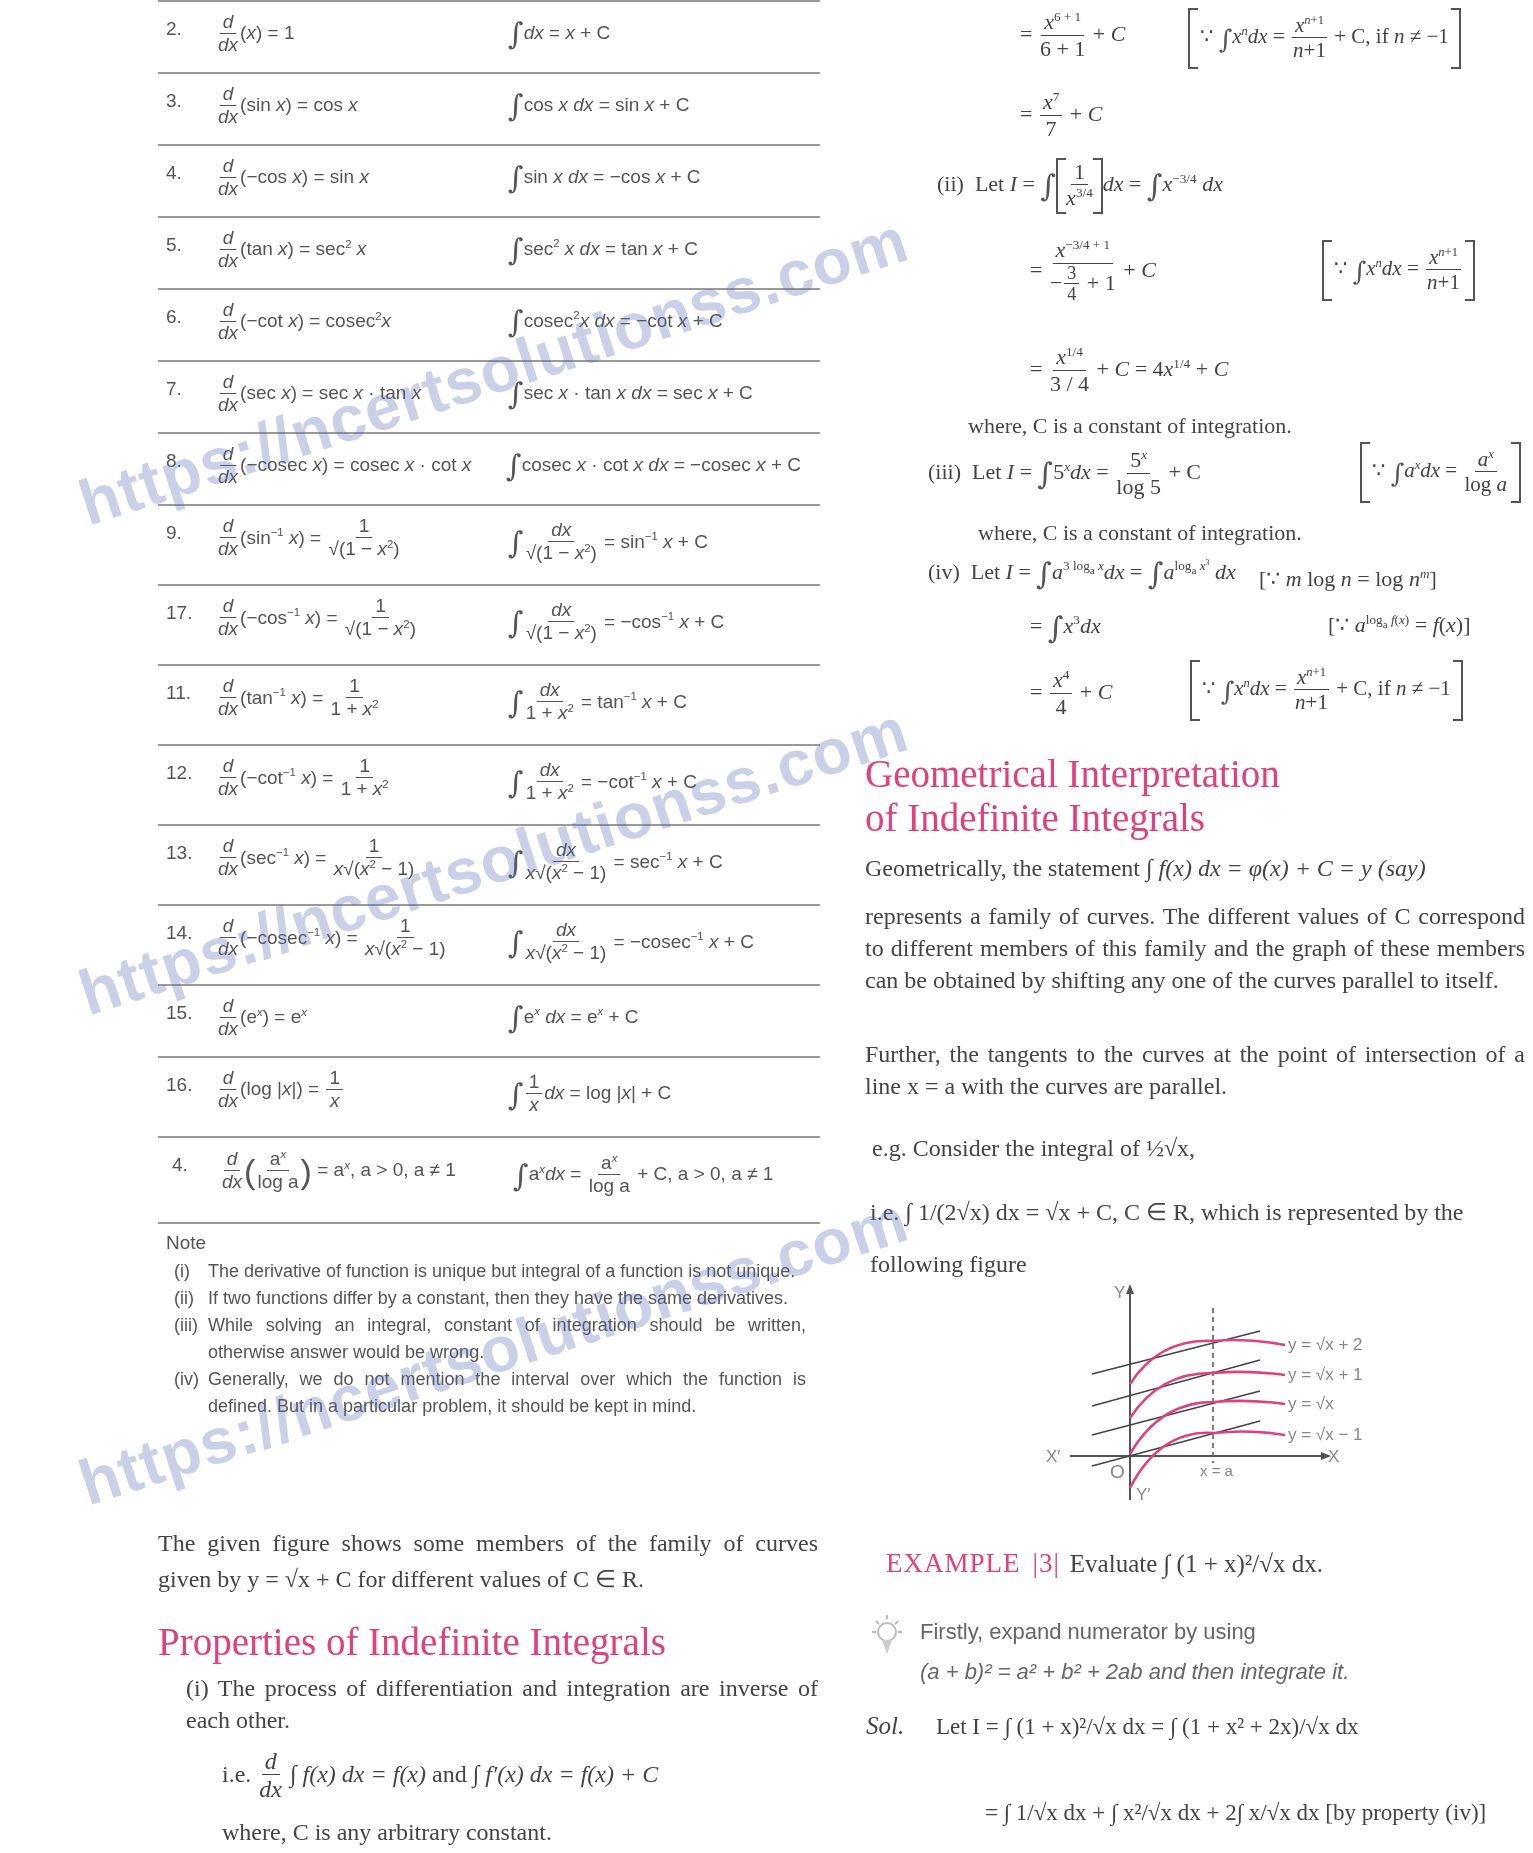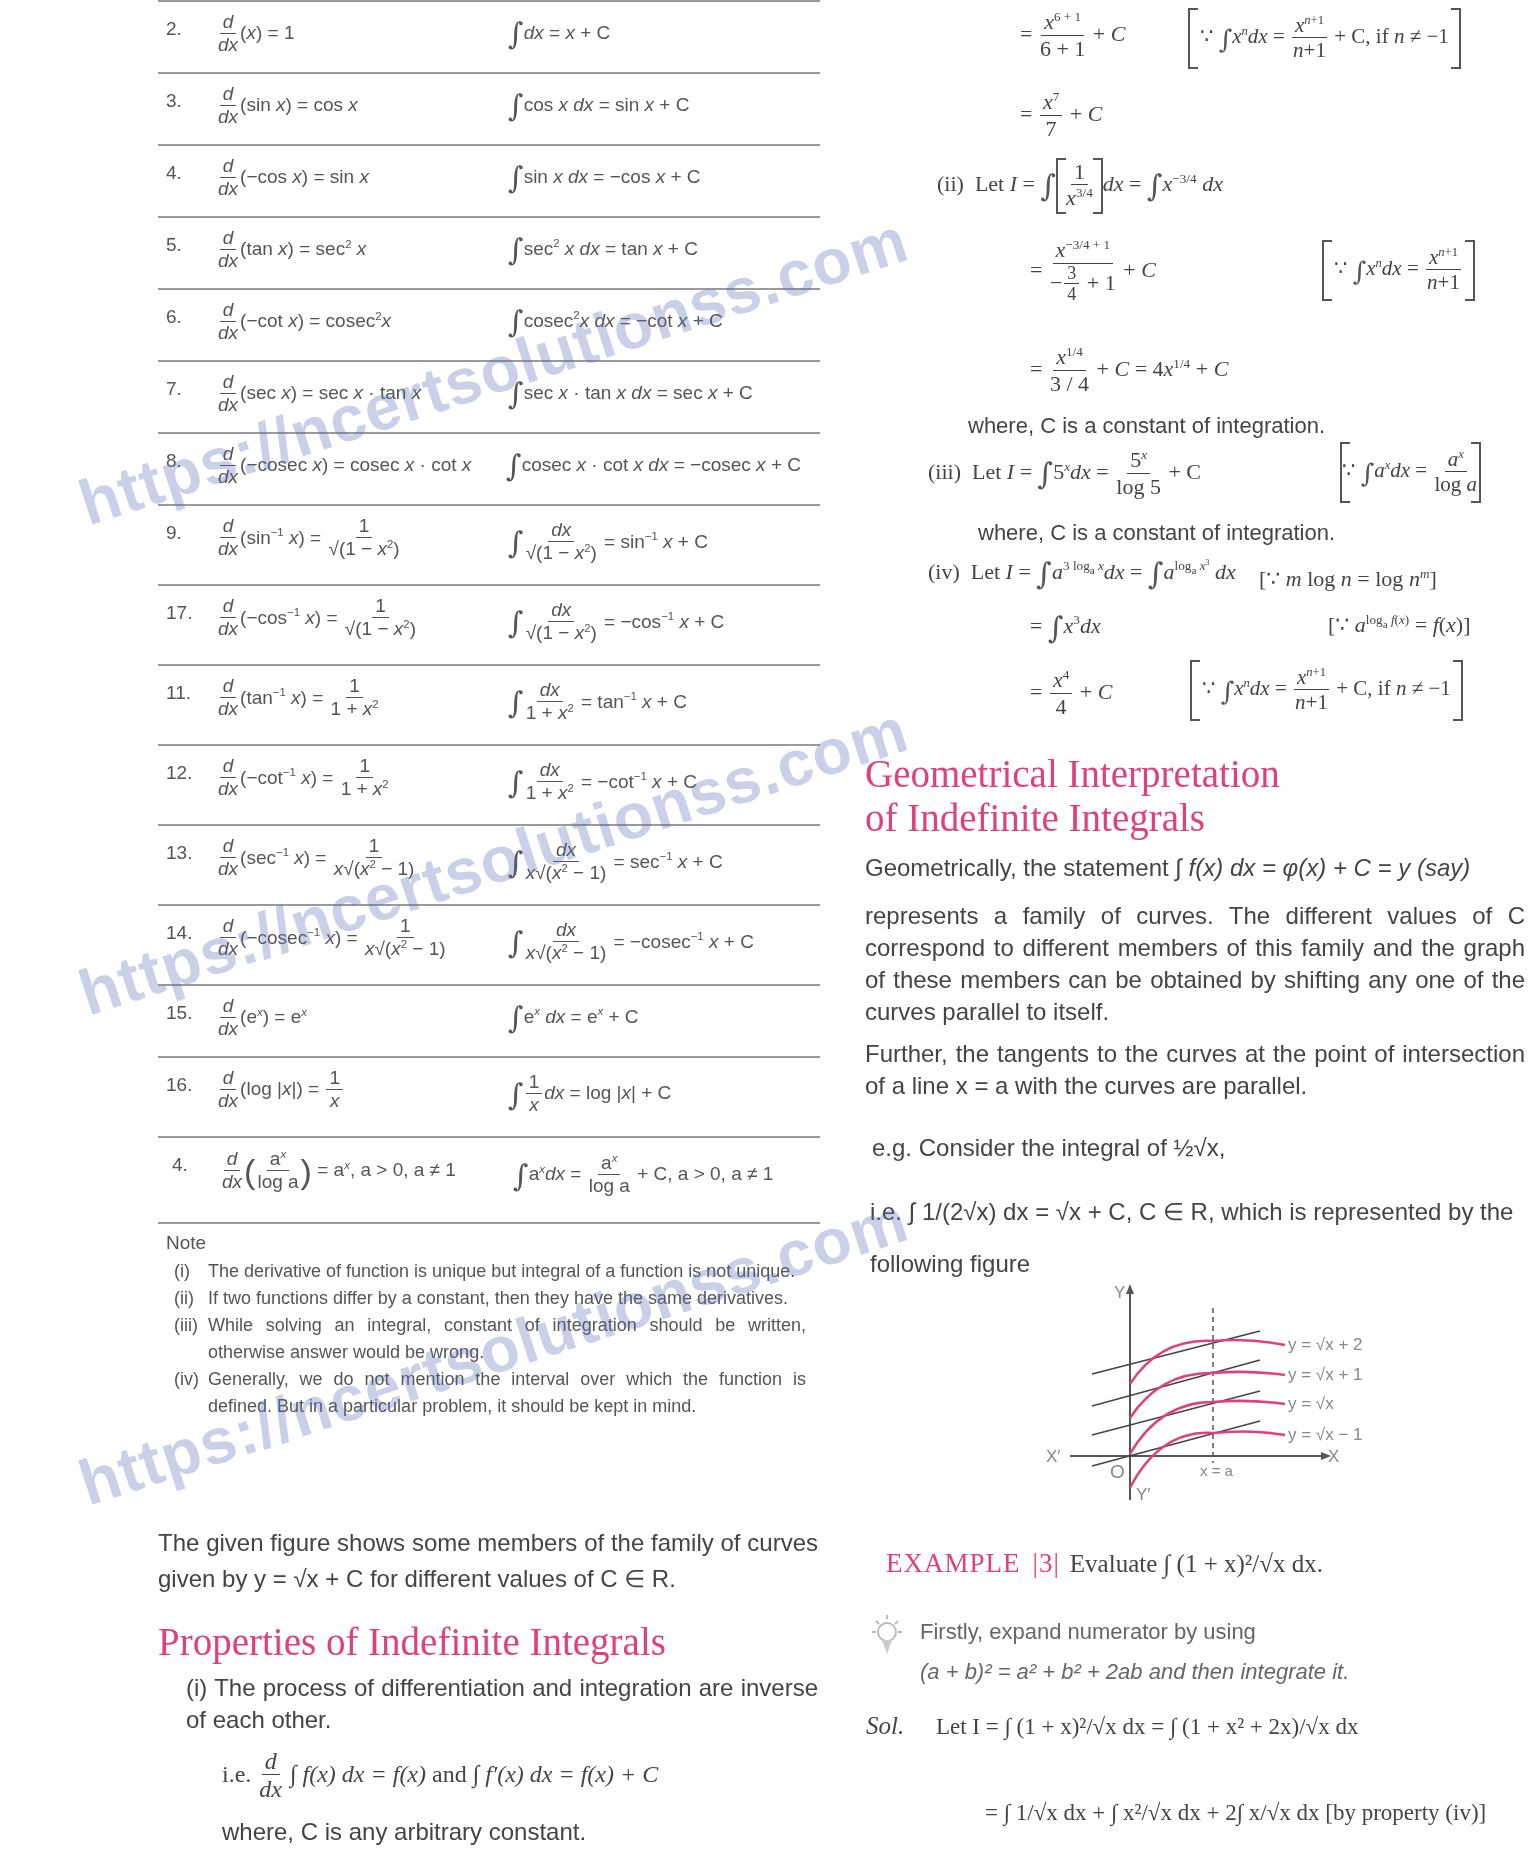--- a/index.html
+++ b/index.html
@@ -18,21 +18,21 @@
   .frac .n{border-bottom:1.5px solid #555;padding:0 3px;line-height:1.1;}
   .frac .d{line-height:1.2;}
   .intg{font-size:30px;font-family:"DejaVu Serif",serif;font-weight:100;vertical-align:middle;color:#555;}
   sup{font-size:0.6em;}
   i{font-style:italic;}
   
   .note-title{font-size:19px;color:#555;}
   .note-item{position:relative;font-size:18px;color:#555;line-height:27px;text-align:justify;}
   .note-item .lbl{position:absolute;left:-34px;top:0;}
   
-  .body{font-family:Liberation Sans, sans-serif;font-size:24px;color:#444;line-height:32px;text-align:justify;}
+  .body{font-family:Liberation Serif, serif;font-size:24px;color:#444;line-height:32px;text-align:justify;}
   .pinkh{font-family:"Liberation Serif","DejaVu Serif",serif;color:#e0407d;font-size:39px;line-height:44px;}
   .math{font-family:"Liberation Serif","DejaVu Serif",serif;font-size:22px;color:#444;white-space:nowrap;}
   .math .frac .n{border-bottom:1.5px solid #444;}
   .bracket{border-left:2px solid #555;border-right:2px solid #555;padding:0 8px;position:relative;}
   .bracket:before,.bracket:after{content:"";position:absolute;top:0;bottom:0;width:8px;border-top:2px solid #555;border-bottom:2px solid #555;}
   .bracket:before{left:0}
   .bracket:after{right:0}
   .watermark{position:absolute;font-family:"Liberation Sans","DejaVu Sans",sans-serif;font-weight:bold;font-size:64px;color:rgba(90,110,180,0.32);transform:rotate(-18deg);transform-origin:left top;white-space:nowrap;letter-spacing:1px;pointer-events:none;}
   .example-label{font-family:"Liberation Serif","DejaVu Serif",serif;color:#e0407d;font-size:27px;letter-spacing:1px;margin-left:20px;}
   .tip{font-size:22px;color:#666;}
@@ -297,21 +297,21 @@
 </div>
 <div class="abs body" style="left:968px;top:410px;font-size:22px;">where, C is a constant of integration.</div>
 
 <div class="abs math" style="left:928px;top:448px;">
   <span>(iii)</span>&nbsp; Let <i>I</i> = <span class="intg">∫</span>5<sup><i>x</i></sup><i>dx</i> = <span class="frac">
       <span class="n">5<sup><i>x</i></sup></span>
       <span class="d">log 5</span>
     </span> + C
 </div>
 <div class="abs math" style="left:1340px;top:442px;font-size:21px;">
-  <span class="bracket" style="display:inline-block;padding:6px 0;">∵ <span class="intg" style="font-size:26px">∫</span><i>a</i><sup><i>x</i></sup><i>dx</i> = <span class="frac">
+  <span class="bracket" style="display:inline-block;padding:6px 10px;margin-left:20px;">∵ <span class="intg" style="font-size:26px">∫</span><i>a</i><sup><i>x</i></sup><i>dx</i> = <span class="frac">
         <span class="n"><i>a</i><sup><i>x</i></sup></span>
         <span class="d">log <i>a</i></span>
       </span></span>
 </div>
 <div class="abs body" style="left:978px;top:517px;font-size:22px;">where, C is a constant of integration.</div>
 
 <div class="abs math" style="left:928px;top:556px;">
   <span>(iv)</span>&nbsp; Let <i>I</i> = <span class="intg">∫</span><i>a</i><sup>3 log<sub>a</sub> <i>x</i></sup><i>dx</i> = <span class="intg">∫</span><i>a</i><sup>log<sub>a</sub> <i>x</i><sup>3</sup></sup> <i>dx</i>
 </div>
 <div class="abs math" style="left:1259px;top:566px;">[∵ <i>m</i> log <i>n</i> = log <i>n</i><sup><i>m</i></sup>]</div>

